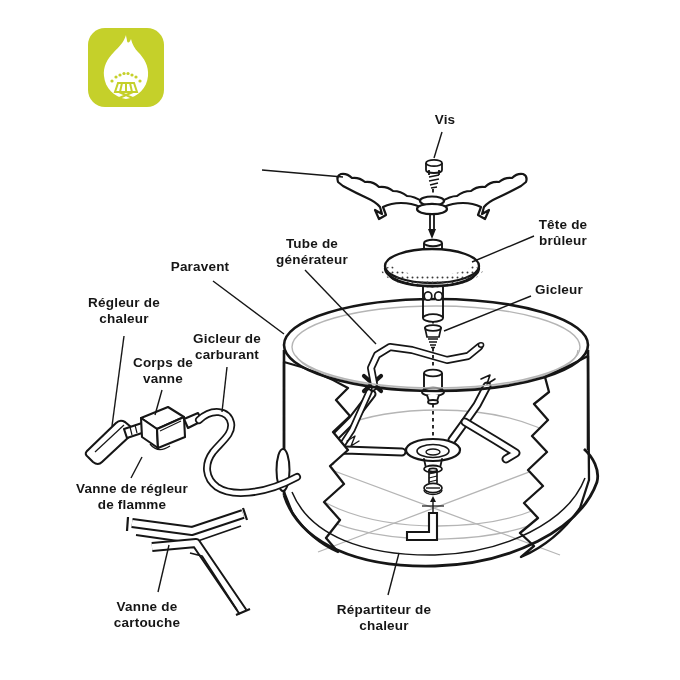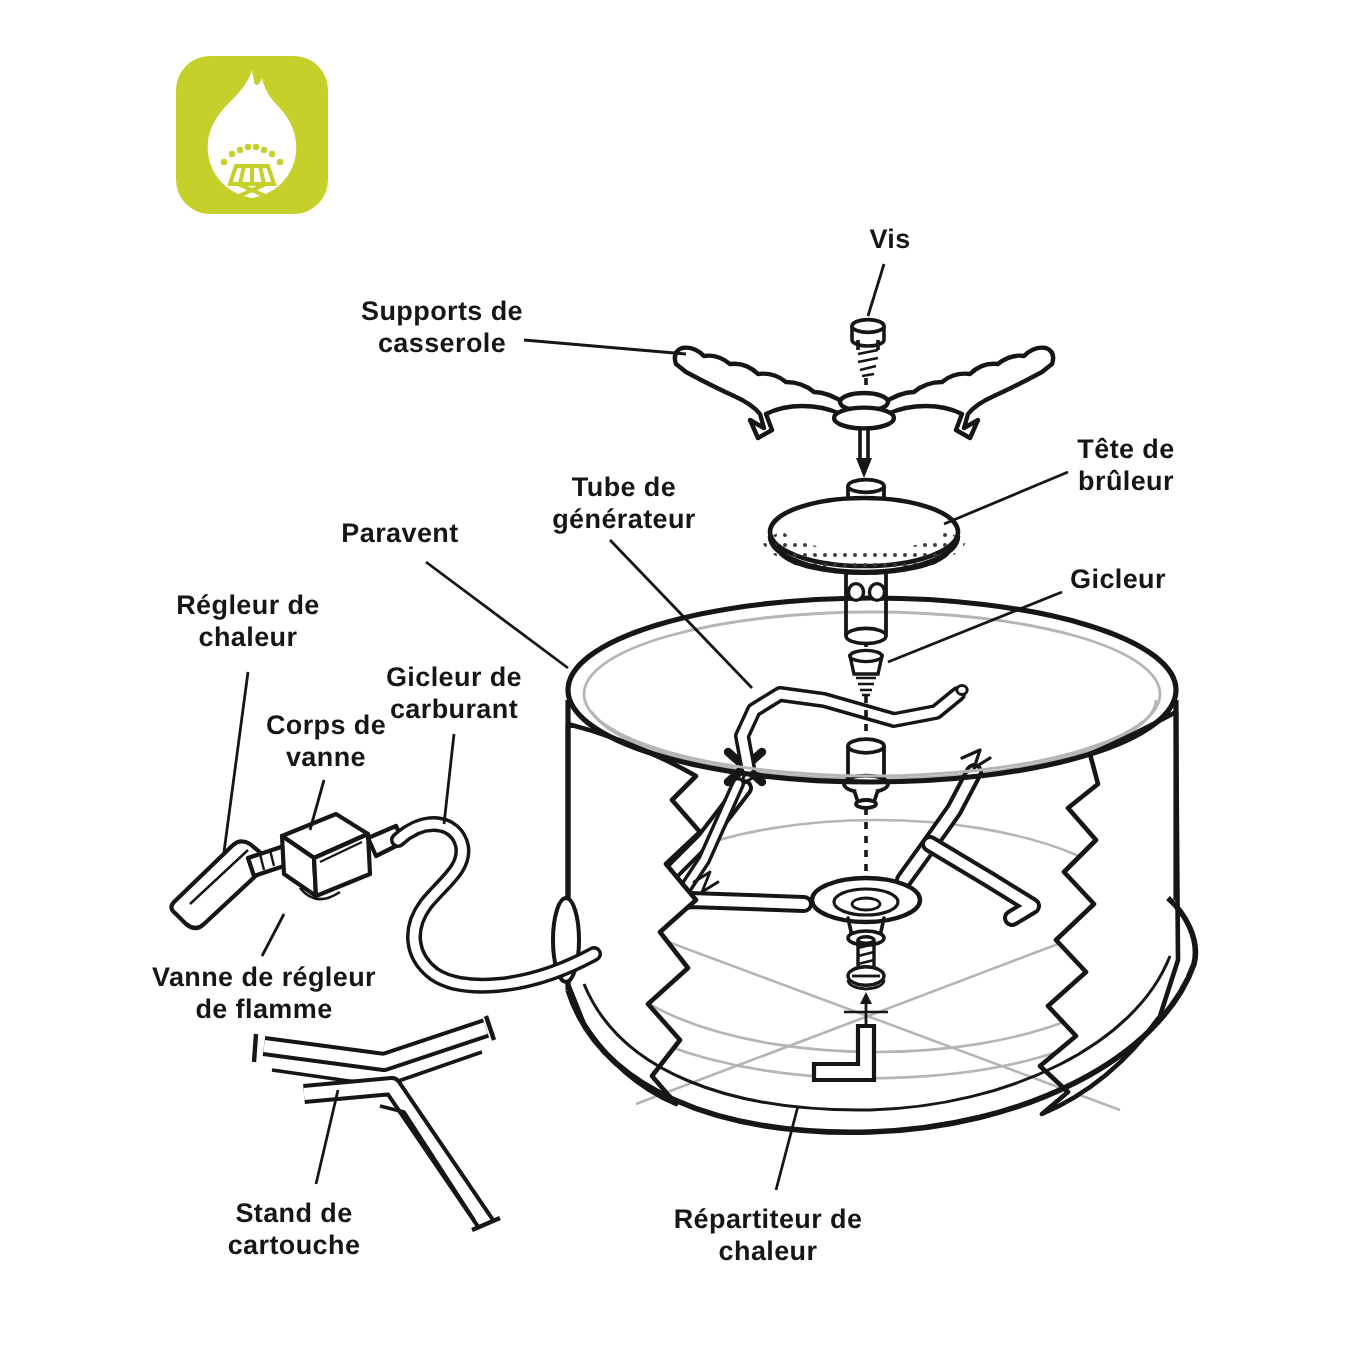--- a/index.html
+++ b/index.html
@@ -231,34 +231,32 @@
       <line x1="124" y1="336" x2="112" y2="426"></line>
       <line x1="162" y1="390" x2="155" y2="415"></line>
       <line x1="227" y1="367" x2="222" y2="412"></line>
       <line x1="131" y1="478" x2="142" y2="457"></line>
       <line x1="158" y1="592" x2="169" y2="545"></line>
       <line x1="388" y1="595" x2="399" y2="553"></line>
     </g>
   </svg>
 
   <div class="label" style="left:445px;top:120px">Vis</div>
-  <div class="label" style="left:221px;top:164px">Supports de
-casserole</div>
   <div class="label" style="left:563px;top:233px">Tête de
 brûleur</div>
   <div class="label" style="left:312px;top:252px">Tube de
 générateur</div>
   <div class="label" style="left:559px;top:290px">Gicleur</div>
   <div class="label" style="left:200px;top:267px">Paravent</div>
   <div class="label" style="left:124px;top:311px">Régleur de
 chaleur</div>
   <div class="label" style="left:227px;top:347px">Gicleur de
 carburant</div>
   <div class="label" style="left:163px;top:371px">Corps de
 vanne</div>
   <div class="label" style="left:132px;top:497px">Vanne de régleur
 de flamme</div>
-  <div class="label" style="left:147px;top:615px">Stand de
+  <div class="label" style="left:147px;top:615px">Vanne de
 cartouche</div>
   <div class="label" style="left:384px;top:618px">Répartiteur de
 chaleur</div>
 
 </div>
 
 </body></html>

